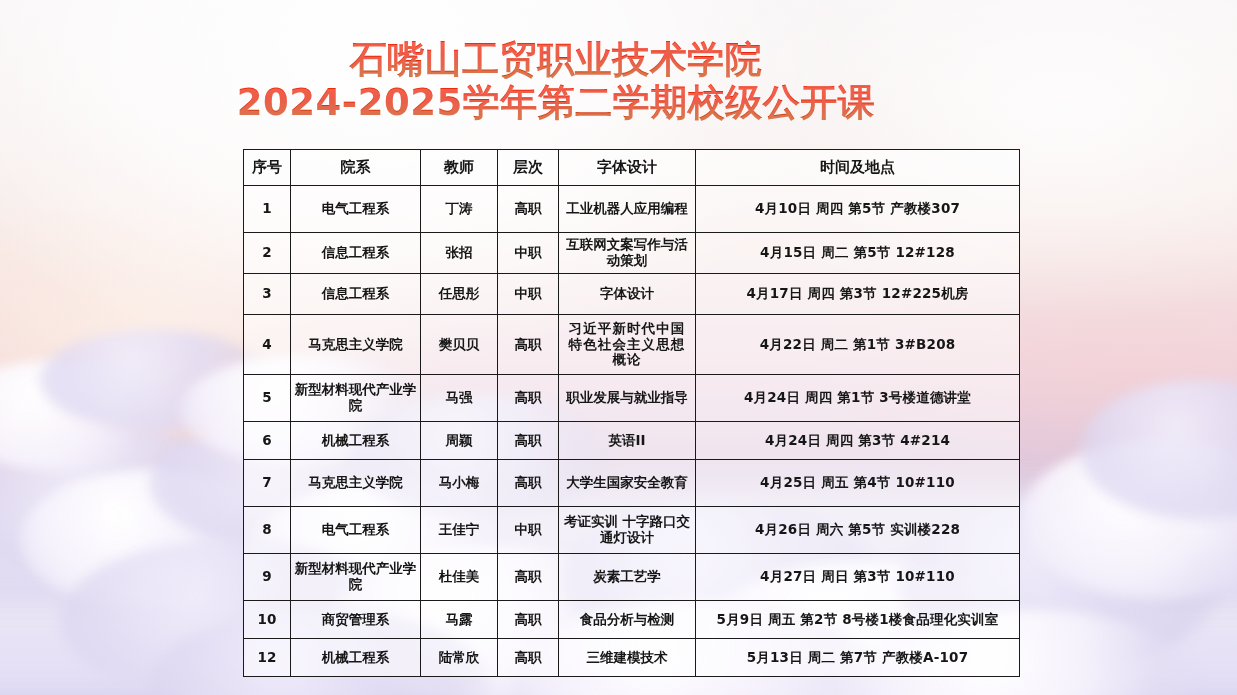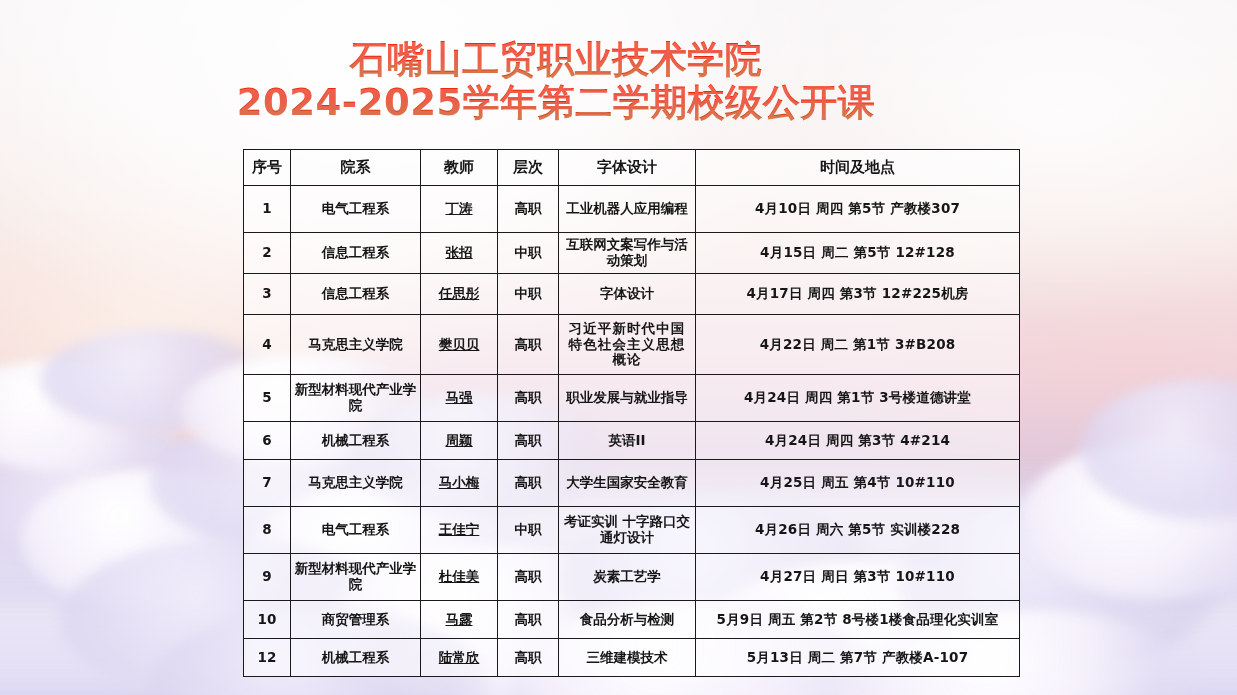--- a/index.html
+++ b/index.html
@@ -129,21 +129,21 @@
     line-height: 1.18;
     background: rgba(255,255,255,0.34);
   }
   table.schedule th {
     font-size: 15px;
     height: 31px;
     background: rgba(255,255,255,0.45);
   }
   td.col-idx { font-size: 14px; }
   td.col-dept { font-size: 13.5px; }
-  td.col-teacher { font-size: 14px; text-decoration: underline; }
+  td.col-teacher { font-size: 14px; }
   td.col-level { font-size: 13.5px; }
   td.col-course { font-size: 13.5px; }
   td.col-when { font-size: 14.5px; letter-spacing: 0.2px; }
 
   col.c-idx { width: 47px; }
   col.c-dept { width: 130px; }
   col.c-teacher { width: 77px; }
   col.c-level { width: 61px; }
   col.c-course { width: 137px; }
   col.c-when { width: 324px; }

